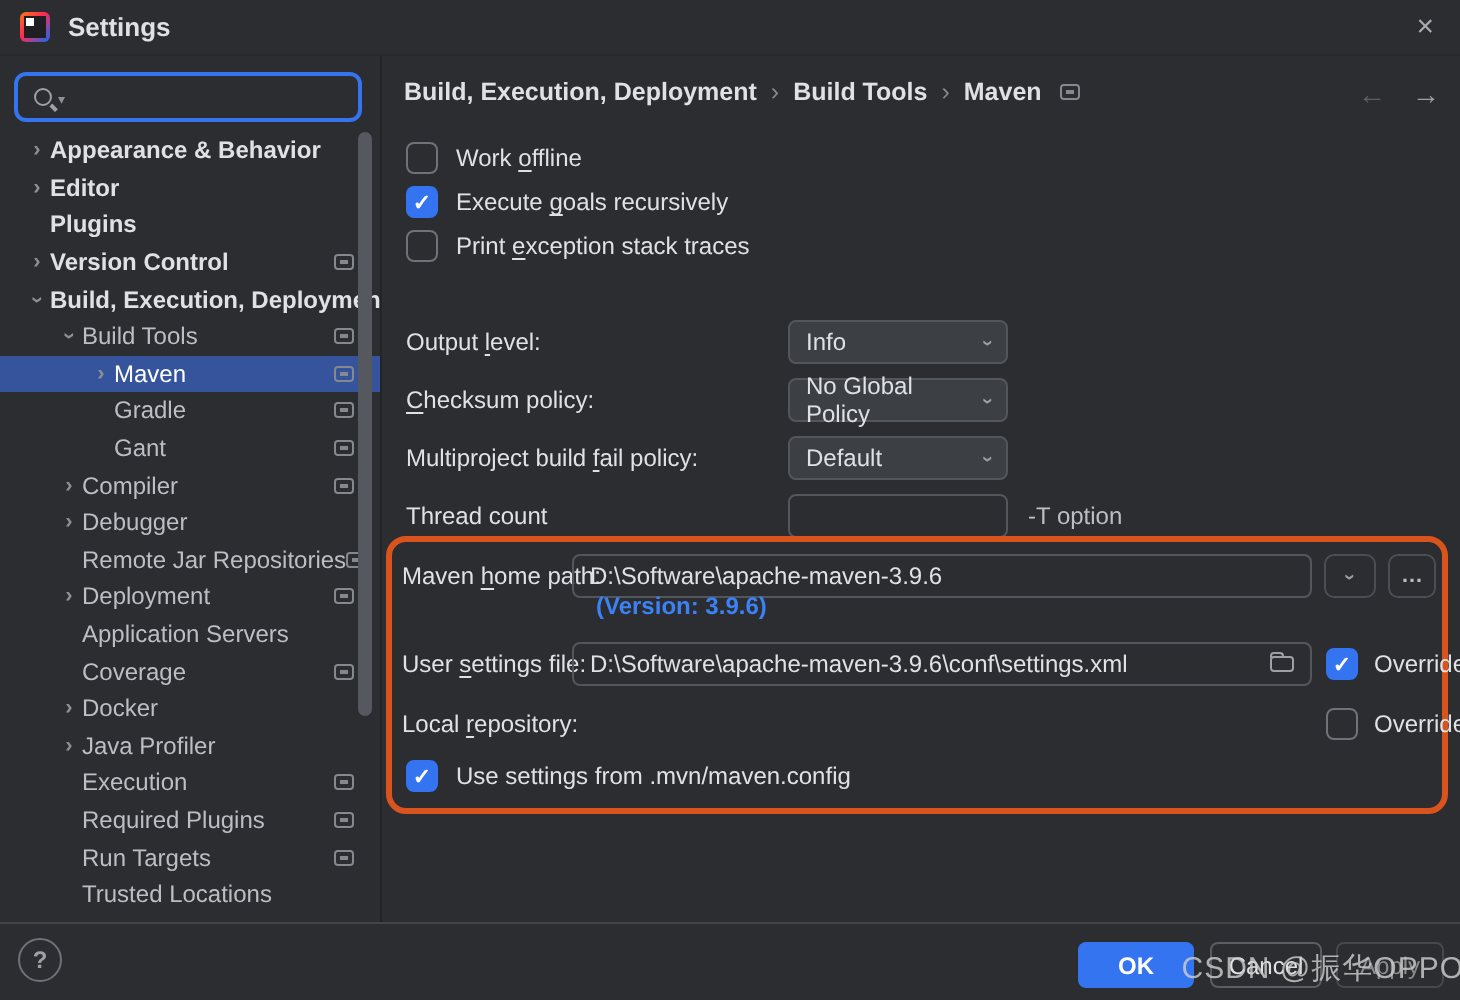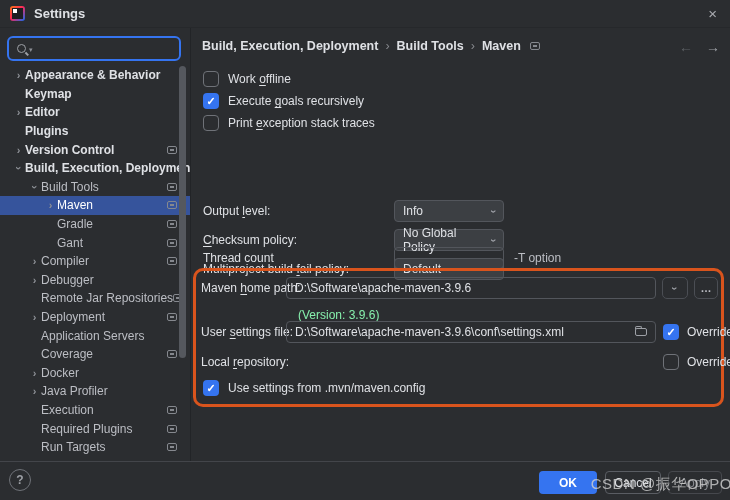--- a/index.html
+++ b/index.html
@@ -63,21 +63,21 @@
   .nav-back { color:#5d6064; } .nav-fwd { color:#9da0a6; }
 
   .checkgroup { position:absolute; left:12px; top:40px; }
   .cbrow { height:22px; display:flex; align-items:center; gap:9px; }
   .cbox { width:16px; height:16px; border-radius:4px; border:1.5px solid #6f7278; flex:none;
     display:flex; align-items:center; justify-content:center; cursor:pointer;
     font-size:11px; font-weight:700; color:#fff; }
   .cbox.on { border:none; background:#3574f0; }
   .cblabel { white-space:nowrap; }
 
-  .drow { position:absolute; left:12px; right:0; height:22px;margin-top:40px; }
+  .drow { position:absolute; left:12px; right:0; height:22px; }
   .dlabel { position:absolute; left:0; top:4px; white-space:nowrap; }
   .dropdown { position:absolute; left:191px; top:0; width:110px; height:22px;
     background:#3c3f43; border:1px solid #53565c; border-radius:4px;
     display:flex; align-items:center; justify-content:space-between; padding:4px 8px; cursor:pointer; }
   .ddchev { display:inline-block; transform:rotate(90deg); color:#9da0a6; font-weight:700; font-size:10px; }
   .thread-label { position:absolute; left:12px; top:223px; }
   .thread-input { position:absolute; left:203px; top:219px; width:110px; height:22px;
     border:1px solid #53565c; border-radius:4px; }
   .thread-hint { position:absolute; left:323px; top:223px; color:#bcbec4; }
 
@@ -93,21 +93,21 @@
   .combo-chev-btn { position:absolute; left:471px; top:0; width:26px; height:22px;
     border:1px solid #4b4e54; border-radius:5px; display:flex; align-items:center; justify-content:center; cursor:pointer; }
   .dots-btn { position:absolute; left:503px; top:0; width:24px; height:22px;
     border:1px solid #4b4e54; border-radius:5px; display:flex; align-items:center; justify-content:center;
     color:#bcbec4; font-weight:700; cursor:pointer; font-size:11px; }
   .folder { position:relative; width:12px; height:8px; border:1.2px solid #9da0a6; border-radius:2px;
     margin-left:auto; flex:none; }
   .folder::before { content:''; position:absolute; top:-3.4px; left:-1.2px; width:5px; height:2px;
     border:1.2px solid #9da0a6; border-bottom:none; border-radius:2px 2px 0 0; }
   .override { position:absolute; left:472px; top:3px; display:flex; align-items:center; gap:8px; }
-  .version-note { position:absolute; left:107px; top:280px; color:#86efac; }
+  .version-note { position:absolute; left:107px; top:268px; color:#3b82f6;font-weight:bold; }
   .usecfg { position:absolute; left:12px; top:349px; display:flex; align-items:center; gap:9px; height:22px; }
 
   
   .footer { position:absolute; left:0; top:461px; width:730px; height:39px; border-top:1px solid #43454a; }
   .btn { position:absolute; top:9px; height:23px; border-radius:4px; display:flex;
     align-items:center; justify-content:center; font-size:12px; cursor:pointer; }
   .btn-ok { left:539px; width:58px; background:#3574f0; color:#ffffff; font-weight:700; }
   .btn-cancel { left:605px; width:56px; border:1px solid #5a5d63; color:#dfe1e5; }
   .btn-apply { left:668px; width:54px; border:1px solid #46484d; color:#888b90; }
   .watermark { position:absolute; right:-2px; top:13px; font-size:15px; color:rgba(205,205,205,0.82);
@@ -126,24 +126,20 @@
   <div class="searchbox">
     <span class="mag"></span>
     <span class="mag-caret">▾</span>
   </div>
   <div class="tree" id="tree">
       <div class="trow lvl1">
         <span class="chev">›</span>
         <span class="tlabel">Appearance &amp; Behavior</span>
       </div>
       <div class="trow lvl1">
-        <span class="chev none">›</span>
-        <span class="tlabel">Keymap</span>
-      </div>
-      <div class="trow lvl1">
         <span class="chev">›</span>
         <span class="tlabel">Editor</span>
       </div>
       <div class="trow lvl1">
         <span class="chev none">›</span>
         <span class="tlabel">Plugins</span>
       </div>
       <div class="trow lvl1">
         <span class="chev">›</span>
         <span class="tlabel">Version Control</span>

